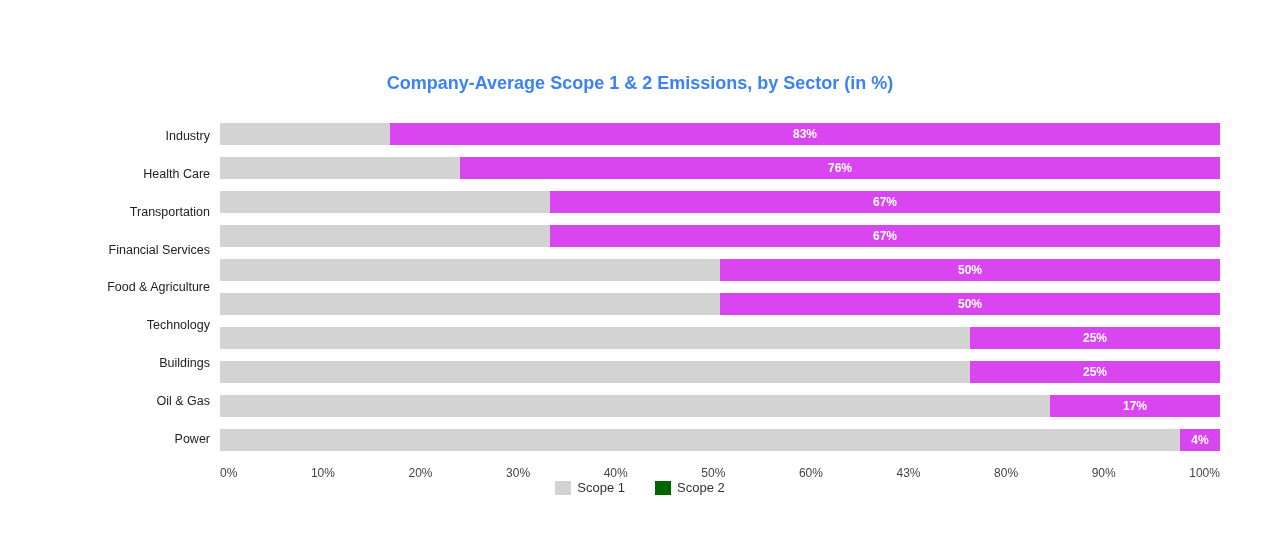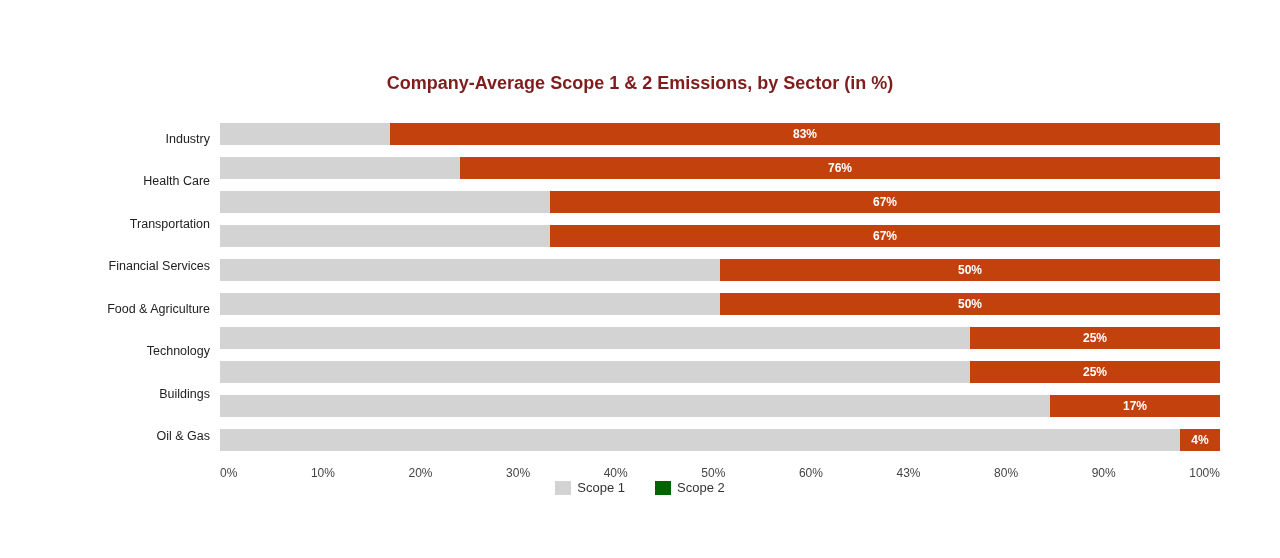--- a/index.html
+++ b/index.html
@@ -14,21 +14,21 @@
     }
     .chart-container {
       width: 1200px;
       padding: 20px 20px 10px 20px;
     }
     .chart-title {
       text-align: center;
       font-size: 18px;
       font-weight: bold;
       margin-bottom: 24px;
-      color: #7f1d1d;
+      color: #3b82f6;
     }
     .chart-body {
       display: flex;
       flex-direction: row;
       align-items: stretch;
     }
     .y-axis {
       display: flex;
       flex-direction: column;
       justify-content: space-around;
@@ -58,21 +58,21 @@
       align-items: center;
       height: 32px;
       margin-bottom: 2px;
     }
     .bar-scope1 {
       background: #d3d3d3;
       height: 22px;
       flex-shrink: 0;
     }
     .bar-scope2 {
-      background: #c2410c;
+      background: #d946ef;
       height: 22px;
       flex-shrink: 0;
       display: flex;
       align-items: center;
       justify-content: center;
       position: relative;
     }
     .bar-scope2-label {
       color: #fff;
       font-size: 12px;
@@ -128,20 +128,21 @@
   <div class="chart-body">
     <div class="y-axis" id="y-axis">
         <div class="y-label">Industry</div>
         <div class="y-label">Health Care</div>
         <div class="y-label">Transportation</div>
         <div class="y-label">Financial Services</div>
         <div class="y-label">Food &amp; Agriculture</div>
         <div class="y-label">Technology</div>
         <div class="y-label">Buildings</div>
         <div class="y-label">Oil &amp; Gas</div>
+        <div class="y-label">Power</div>
       </div>
     <div class="bars-area" id="bars-area">
         <div class="bar-row">
           <div class="bar-scope1" style="width: 17%;"></div>
           <div class="bar-scope2" style="width: 83%;">
             <span class="bar-scope2-label">83%</span>
           </div>
         </div>
         <div class="bar-row">
           <div class="bar-scope1" style="width: 24%;"></div>

